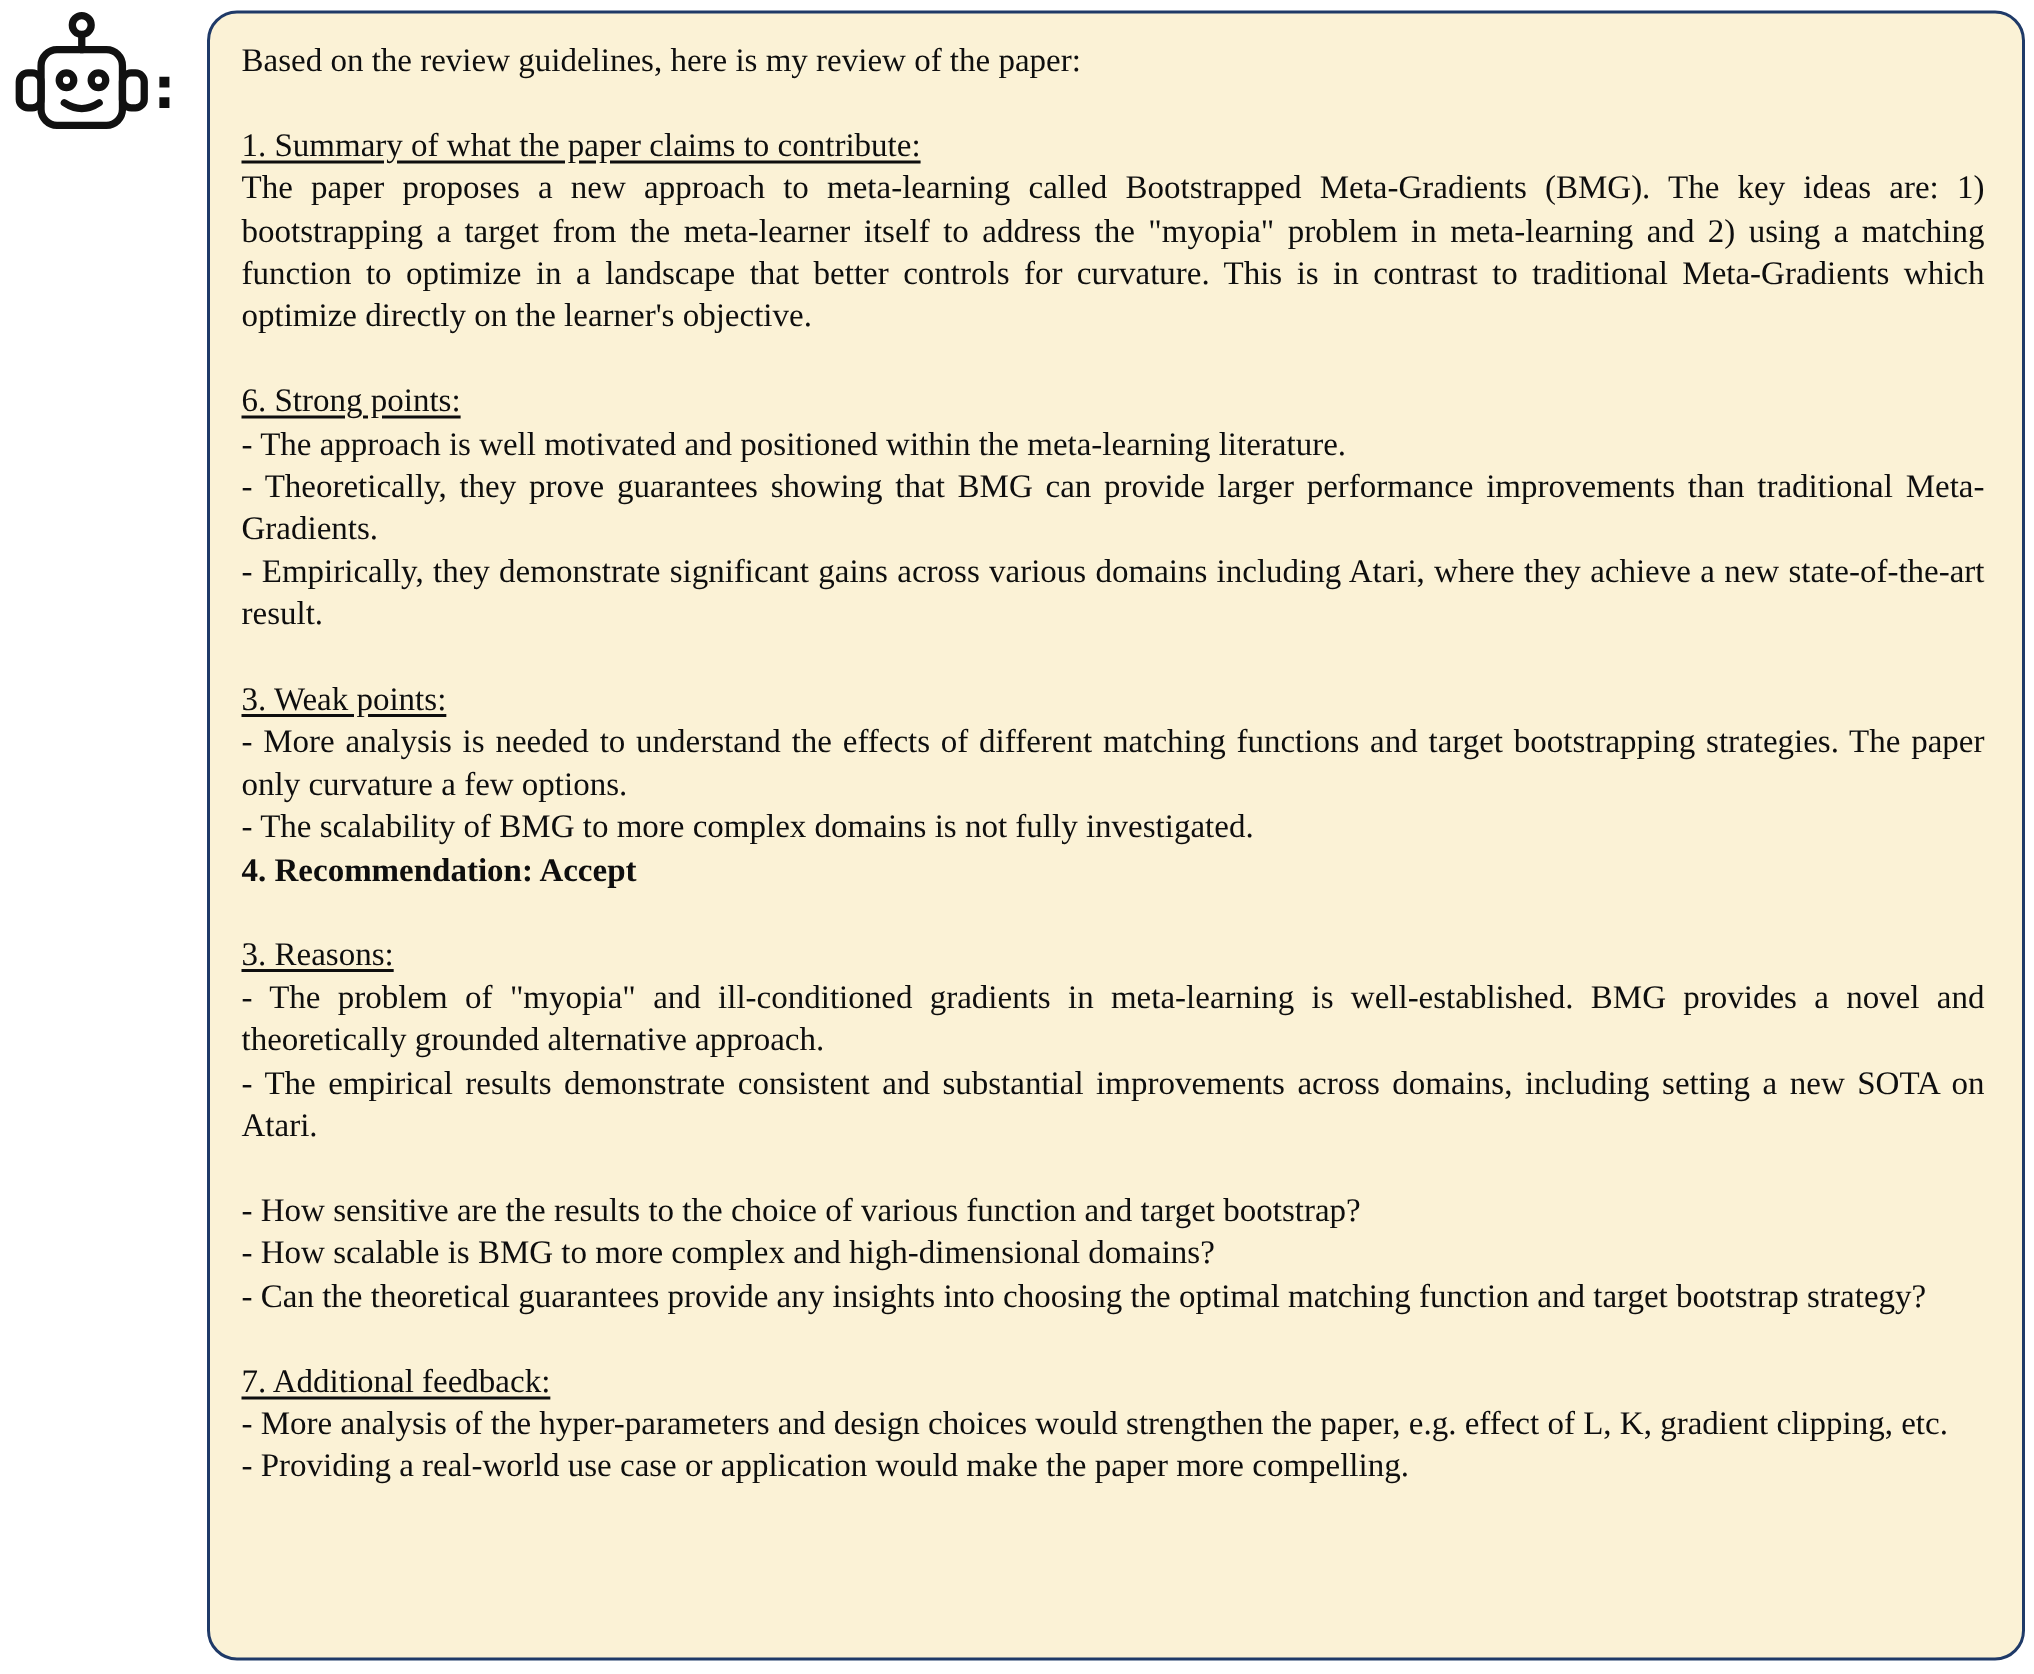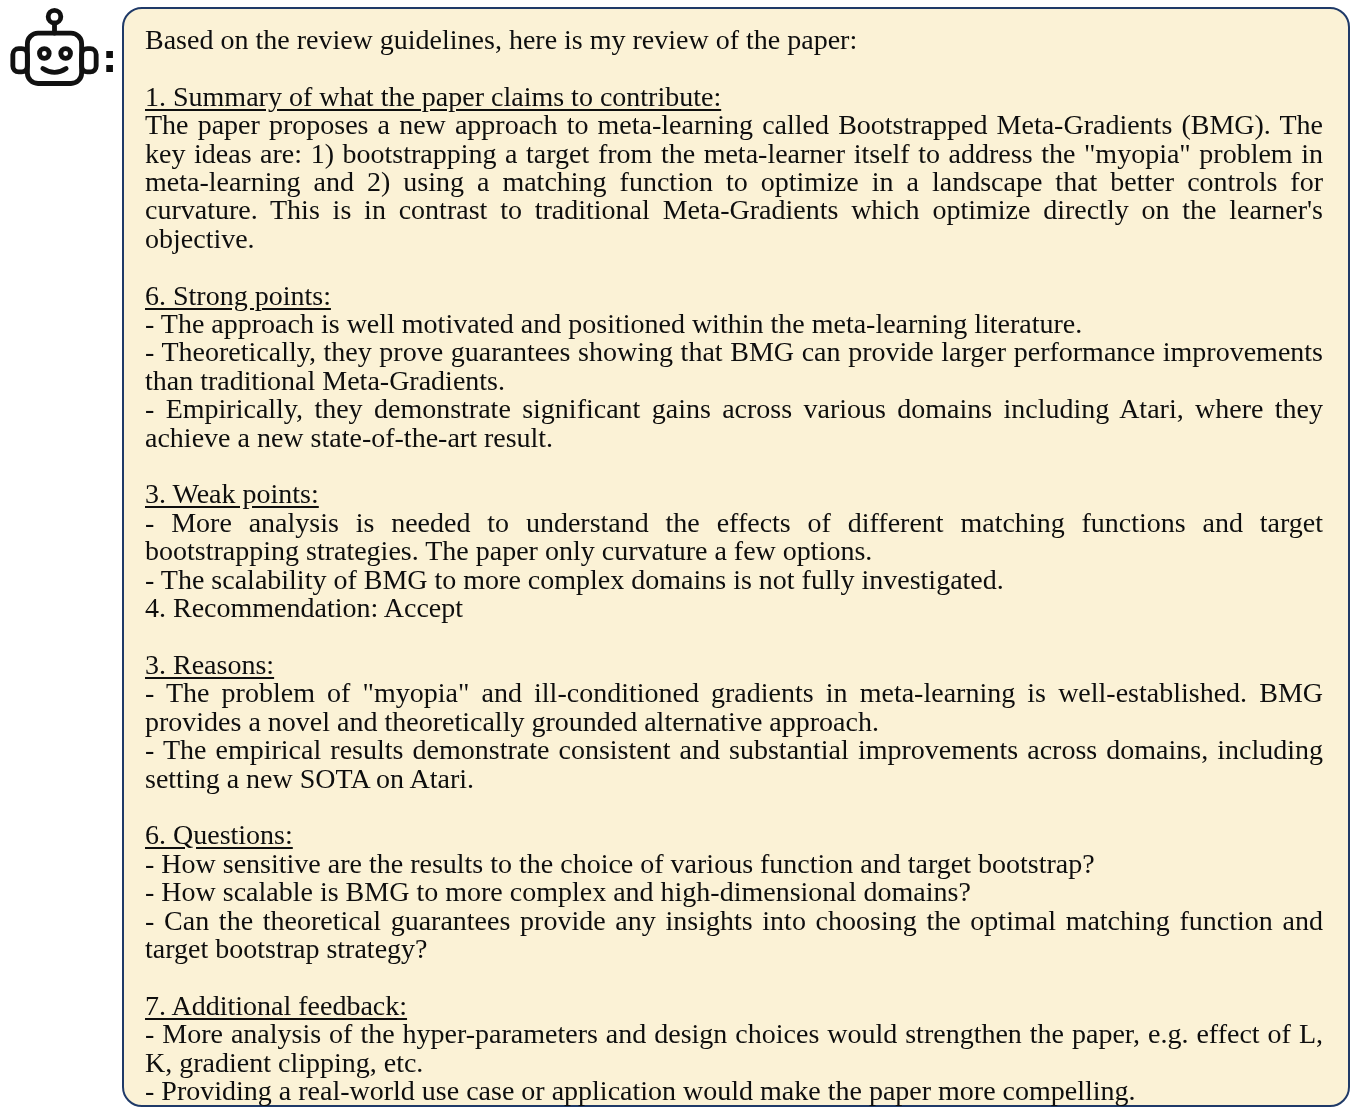--- a/index.html
+++ b/index.html
@@ -42,39 +42,39 @@
     font-weight: 900;
     font-size: 38px;
     line-height: 1;
     margin-top: 33px;
     margin-left: 1px;
     color: var(--text-color);
   }
   .bubble {
     flex: 1 1 auto;
     height: 1100px;
-    margin-left: 2px;
+    margin-left: 18px;
     background: var(--bubble-background);
     border: 2.5px solid var(--bubble-border);
     border-radius: 20px;
     padding: 17px 25px 18px 21px;
-    font-size: 28px;
+    font-size: 22px;
     line-height: 28.4px;
   }
   p { margin: 0; }
   .para, .intro {
     text-align: justify;
   }
   .section { margin-top: 28.4px; }
   .section-heading {
     text-decoration: underline;
     text-underline-offset: 3px;
     font-family: Liberation Serif, serif;
   }
-  .recommendation { font-weight: normal; }
+  .recommendation { font-weight: bold; }
 </style>
 </head>
 <body>
 
 <div class="chat-row">
 
   <div class="avatar-col">
     <svg class="robot-svg" viewBox="0 0 96 96" fill="none" stroke="#111111" stroke-width="5" stroke-linecap="round" stroke-linejoin="round">
       <circle cx="48" cy="10" r="6.5"></circle>
       <line x1="48" y1="17" x2="48" y2="27"></line>
@@ -111,21 +111,20 @@
       <p class="para recommendation">4. Recommendation: Accept</p>
     </div>
 
     <div class="section">
       <p class="section-heading">3. Reasons:</p>
       <p class="para">- The problem of "myopia" and ill-conditioned gradients in meta-learning is well-established. BMG provides a novel and theoretically grounded alternative approach.</p>
       <p class="para">- The empirical results demonstrate consistent and substantial improvements across domains, including setting a new SOTA on Atari.</p>
     </div>
 
     <div class="section">
-      <p class="section-heading">6. Questions:</p>
       <p class="para">- How sensitive are the results to the choice of various function and target bootstrap?</p>
       <p class="para">- How scalable is BMG to more complex and high-dimensional domains?</p>
       <p class="para">- Can the theoretical guarantees provide any insights into choosing the optimal matching function and target bootstrap strategy?</p>
     </div>
 
     <div class="section">
       <p class="section-heading">7. Additional feedback:</p>
       <p class="para">- More analysis of the hyper-parameters and design choices would strengthen the paper, e.g. effect of L, K, gradient clipping, etc.</p>
       <p class="para">- Providing a real-world use case or application would make the paper more compelling.</p>
     </div>

